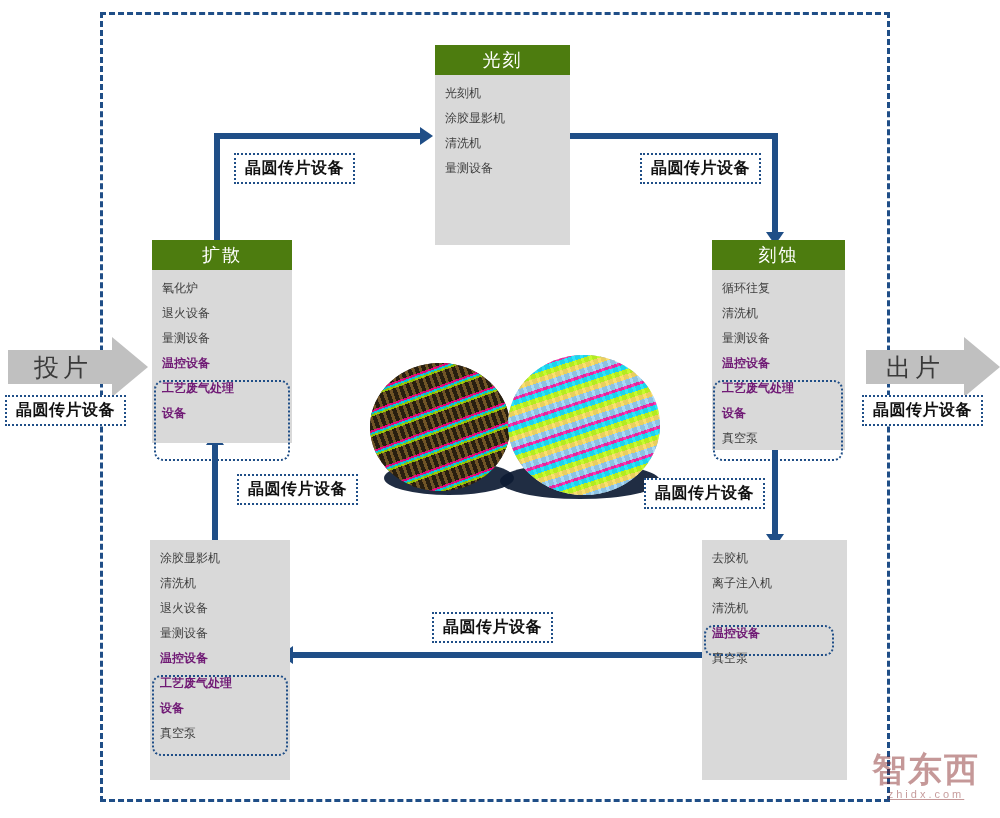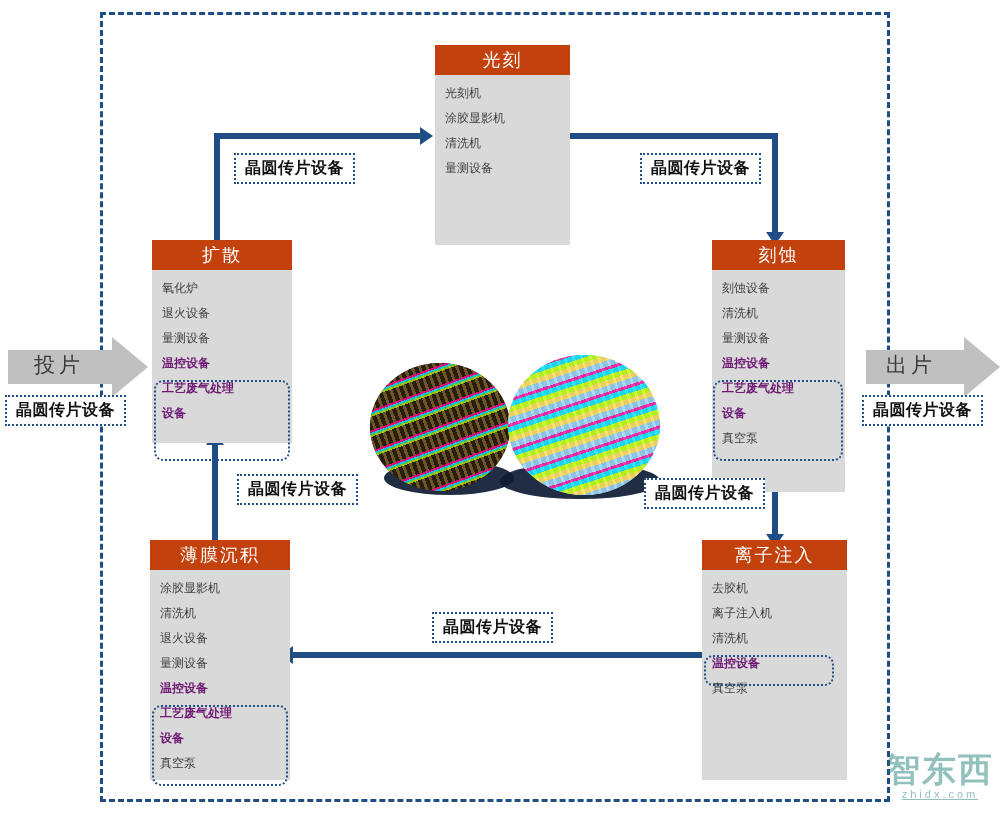--- a/index.html
+++ b/index.html
@@ -42,21 +42,21 @@
     justify-content: center;
     z-index: 6;
   }
   
   .proc-box {
     position: absolute;
     background: #d9d9d9;
     z-index: 4;
   }
   .proc-head {
-    background: #c2410c;
+    background: #4d7c0f;
     color: #ffffff;
     font-size: 18px;
     letter-spacing: 2px;
     text-align: center;
     line-height: 30px;
     height: 30px;
   }
   .proc-body {
     padding: 6px 0 4px 10px;
     position: relative;
@@ -137,21 +137,21 @@
   .big-arrow .head {
     position: absolute;
     width: 0;
     height: 0;
     border-top: 30px solid transparent;
     border-bottom: 30px solid transparent;
     border-left: 36px solid #c0c0c0;
   }
   .big-arrow .lbl {
     position: absolute;
-    font-size: 21px;
+    font-size: 25px;
     color: #3a3a3a;
     letter-spacing: 4px;
     z-index: 3;
   }
   
   .wafer-group {
     position: absolute;
     left: 360px;
     top: 355px;
     width: 300px;
@@ -209,25 +209,25 @@
         rgba(190,255,0,.8) 8px, rgba(190,255,0,.8) 13px,
         rgba(255,220,80,.8) 13px, rgba(255,220,80,.8) 18px,
         rgba(140,210,255,.7) 18px, rgba(140,210,255,.7) 24px),
       repeating-linear-gradient(72deg,
         rgba(255,255,255,.55) 0px, rgba(255,255,255,.55) 3px,
         rgba(90,110,120,.55) 3px, rgba(90,110,120,.55) 8px);
   }
   
   .watermark {
     position: absolute;
-    right: 6px;
+    right: 20px;
     bottom: 18px;
     z-index: 8;
     opacity: 0.45;
-    color: #0f766e;
+    color: #7f1d1d;
     font-size: 13px;
     text-align: center;
     letter-spacing: 1px;
     pointer-events: none;
   }
   .watermark .wm-main {
     font-size: 34px;
     font-weight: bold;
     letter-spacing: 2px;
     line-height: 36px;
@@ -293,51 +293,49 @@
       <div class="proc-item">氧化炉</div>
       <div class="proc-item">退火设备</div>
       <div class="proc-item">量测设备</div>
       <div class="proc-item hl">温控设备</div>
       <div class="proc-item hl">工艺废气处理</div>
       <div class="proc-item hl">设备</div>
       <div class="hl-group" style="left:2px; top:110px; width:136px; height:81px;"></div>
     </div>
   </div>
 
-  <div class="proc-box" id="box-etching" style="left:712px; top:240px; width:133px; height:252px;">
+  <div class="proc-box" id="box-etching" style="left:712px; top:240px; width:133px; height:210px;">
     <div class="proc-head">刻蚀</div>
     <div class="proc-body">
-      <div class="proc-item">刻蚀设备</div>
+      <div class="proc-item">循环往复</div>
       <div class="proc-item">清洗机</div>
       <div class="proc-item">量测设备</div>
       <div class="proc-item hl">温控设备</div>
       <div class="proc-item hl">工艺废气处理</div>
       <div class="proc-item hl">设备</div>
       <div class="proc-item">真空泵</div>
       <div class="hl-group" style="left:1px; top:110px; width:130px; height:81px;"></div>
     </div>
   </div>
 
   <div class="proc-box" id="box-thin-film-deposition" style="left:150px; top:540px; width:140px; height:240px;">
-    <div class="proc-head">薄膜沉积</div>
     <div class="proc-body">
       <div class="proc-item">涂胶显影机</div>
       <div class="proc-item">清洗机</div>
       <div class="proc-item">退火设备</div>
       <div class="proc-item">量测设备</div>
       <div class="proc-item hl">温控设备</div>
       <div class="proc-item hl">工艺废气处理</div>
       <div class="proc-item hl">设备</div>
       <div class="proc-item">真空泵</div>
       <div class="hl-group" style="left:2px; top:135px; width:136px; height:81px;"></div>
     </div>
   </div>
 
   <div class="proc-box" id="box-ion-implantation" style="left:702px; top:540px; width:145px; height:240px;">
-    <div class="proc-head">离子注入</div>
     <div class="proc-body">
       <div class="proc-item">去胶机</div>
       <div class="proc-item">离子注入机</div>
       <div class="proc-item">清洗机</div>
       <div class="proc-item hl">温控设备</div>
       <div class="proc-item">真空泵</div>
       <div class="hl-group" style="left:2px; top:85px; width:130px; height:31px;"></div>
     </div>
   </div>
 

